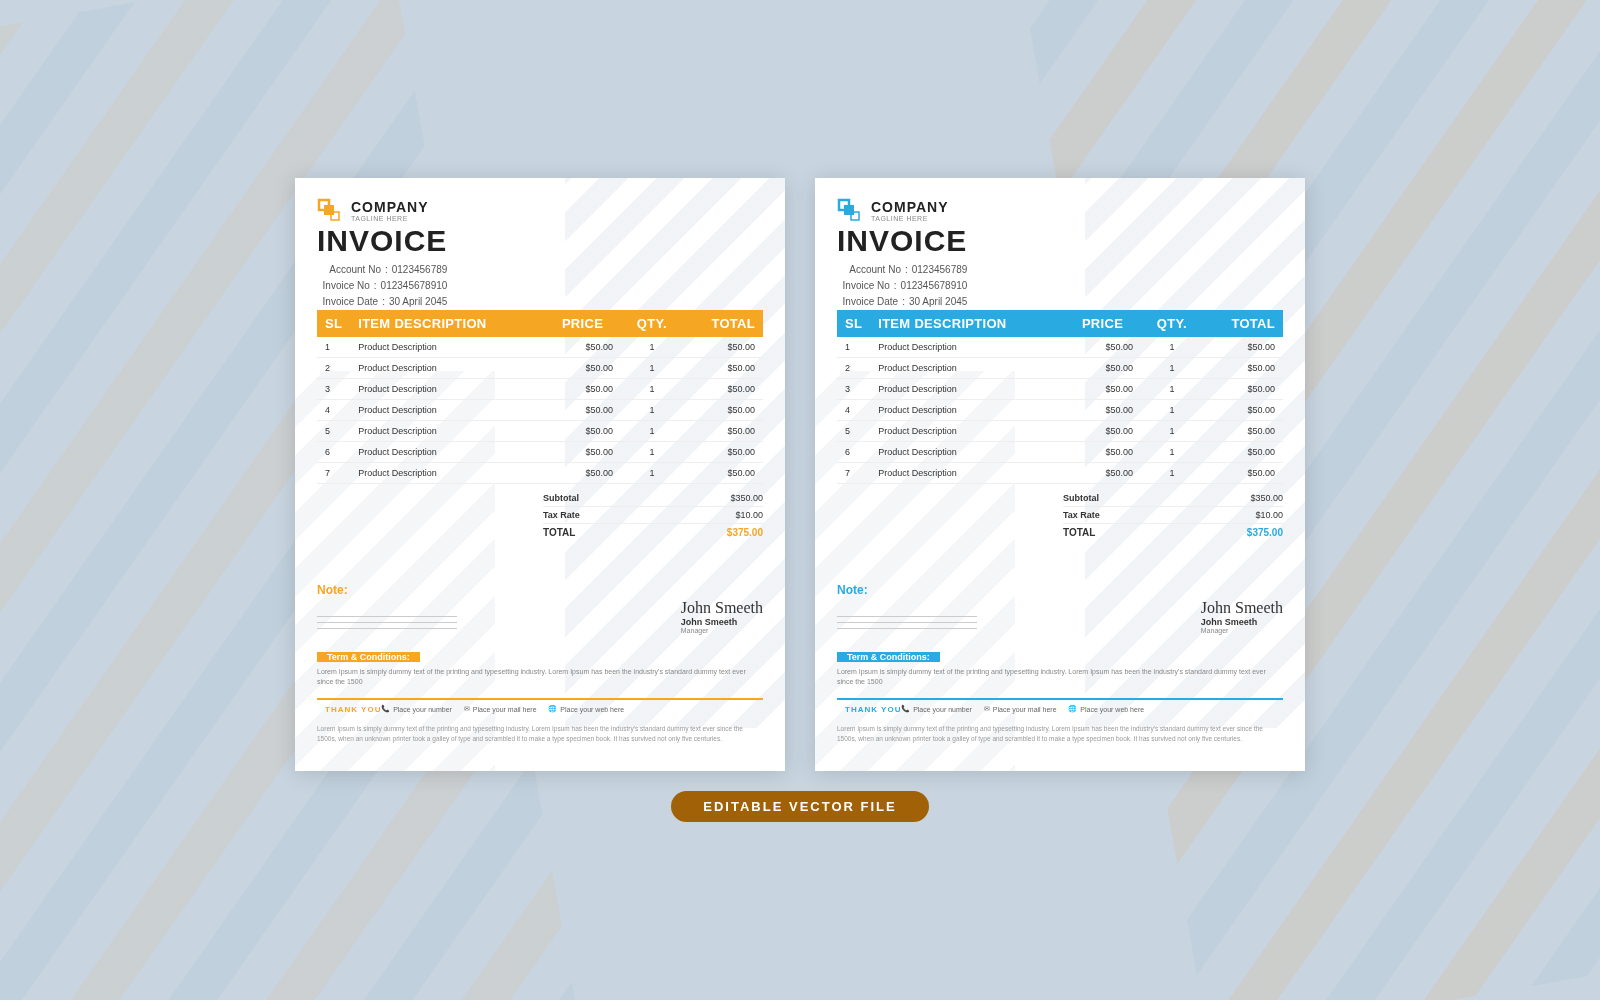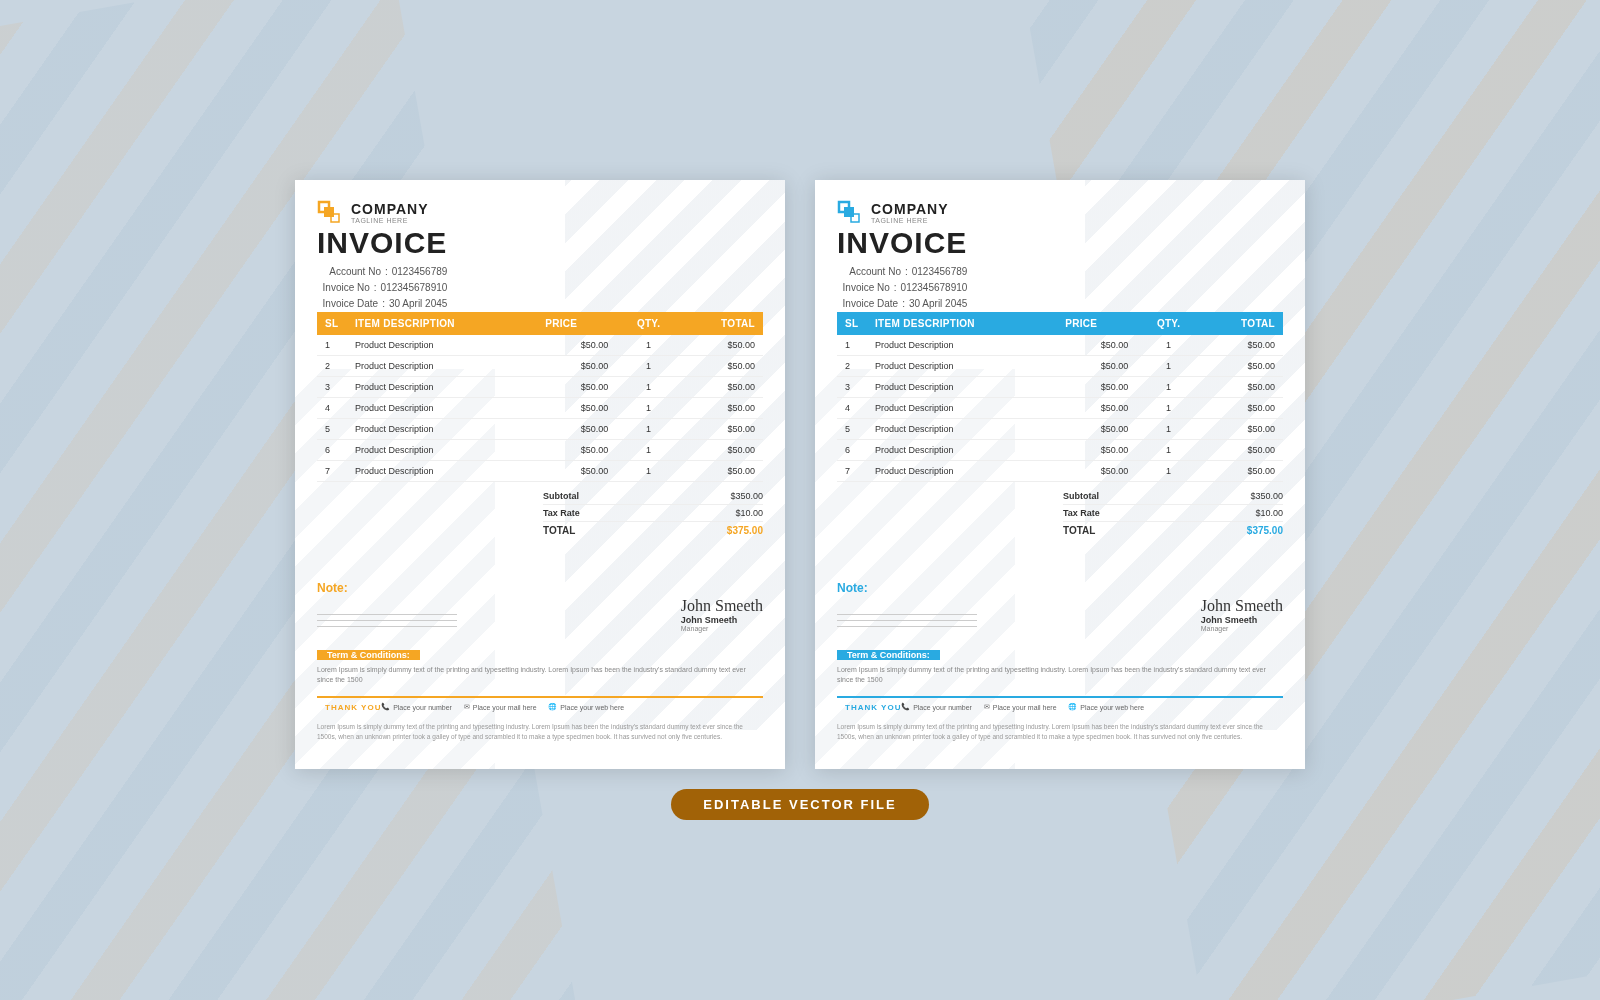--- a/index.html
+++ b/index.html
@@ -180,36 +180,36 @@
 
     
     .invoice-table {
       width: 100%;
       border-collapse: collapse;
       margin-bottom: 6px;
     }
 
     .invoice-table thead tr {
       color: white;
-      font-size: 10px;
+      font-size: 13px;
       font-weight: 700;
     }
 
     .orange-header thead tr { background: #f5a623; }
     .blue-header thead tr { background: #29aae1; }
 
     .invoice-table thead th {
       padding: 6px 8px;
       text-align: left;
       text-transform: uppercase;
       letter-spacing: 0.3px;
     }
 
     .invoice-table thead th:first-child { width: 30px; }
-    .invoice-table thead th:nth-child(3) { text-align: left; }
+    .invoice-table thead th:nth-child(3) { text-align: center; }
     .invoice-table thead th:nth-child(4) { text-align: center; }
     .invoice-table thead th:nth-child(5) { text-align: right; }
 
     .invoice-table tbody tr {
       border-bottom: 1px solid #eee;
     }
 
     .invoice-table tbody td {
       padding: 5px 8px;
       font-size: 9px;

